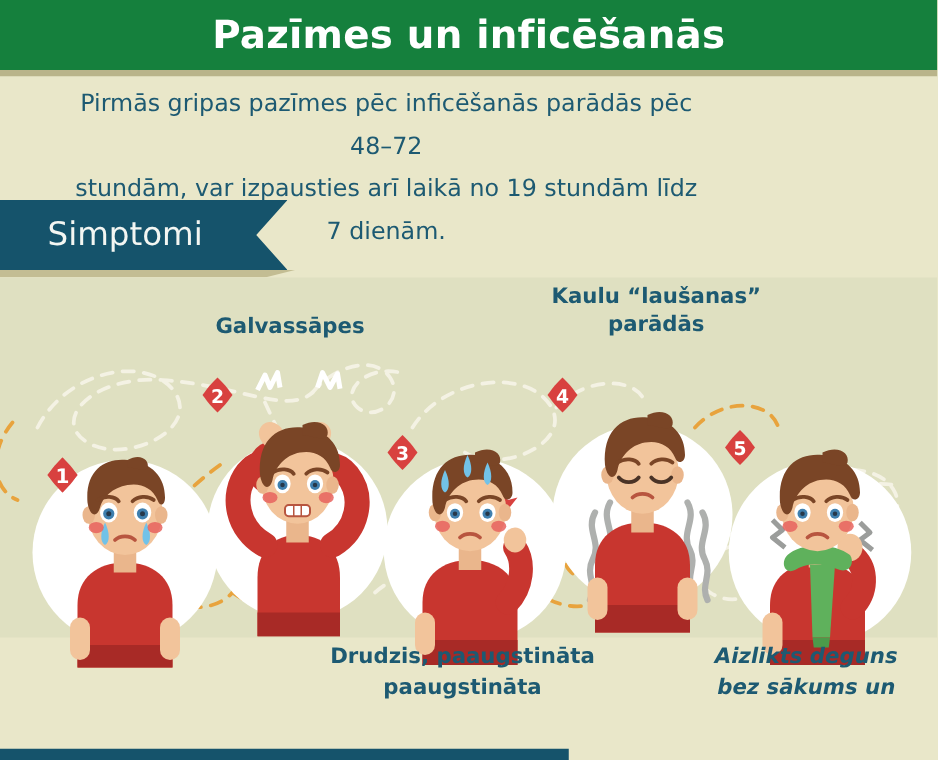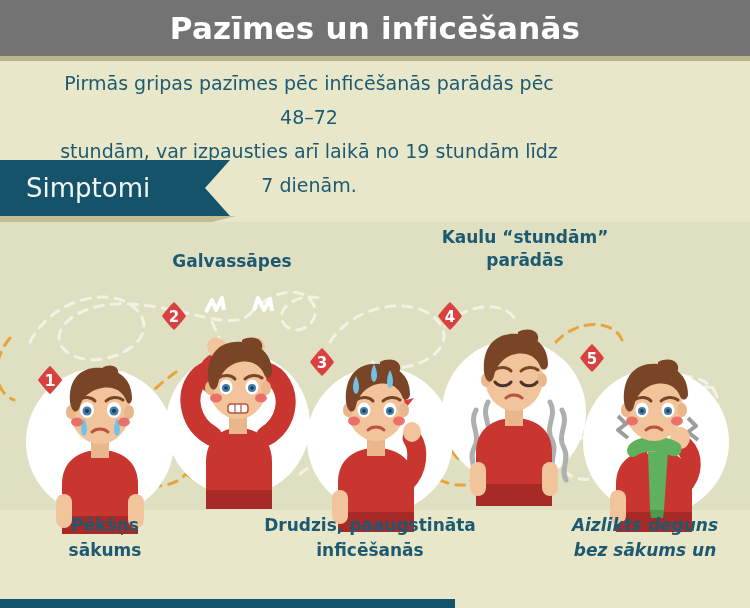--- a/index.html
+++ b/index.html
@@ -8,21 +8,21 @@
     font-family:"DejaVu Sans", sans-serif;
     background:#e9e7c9;
     overflow:hidden;
     position:relative;
   }
   #page{position:relative;width:750px;height:608px;overflow:hidden;background:#e9e7c9;}
 
   
   .header-bar{
     position:absolute;left:0;top:0;width:750px;height:56px;
-    background:#737373;
+    background:#15803d;
     display:flex;align-items:center;justify-content:center;
   }
   .header-shadow{
     position:absolute;left:0;top:56px;width:750px;height:5px;
     background:#b9b48a;
   }
   .header-title{
     color:#ffffff;font-weight:bold;font-size:31px;letter-spacing:.2px;
     font-family:"DejaVu Sans", sans-serif;
     white-space:nowrap;
@@ -47,21 +47,21 @@
     clip-path:polygon(0 0,230px 0,205px 28px,230px 56px,0 56px);
     display:flex;align-items:center;
   }
   .ribbon-shadow{
     position:absolute;left:0;top:56px;width:236px;height:6px;
     background:#c3bd93;
     -webkit-clip-path:polygon(0 0,236px 0,212px 6px,0 6px);
     clip-path:polygon(0 0,236px 0,212px 6px,0 6px);
   }
   .ribbon-label{
-    color:#f3f6f2;font-size:26px;padding-left:26px;font-weight:400;
+    color:#f3f6f2;font-size:26px;padding-left:38px;font-weight:400;
     font-family:"DejaVu Sans", sans-serif;
   }
 
   
   .green-panel{
     position:absolute;left:0;top:222px;width:750px;height:288px;
     background:#dfe0c1;
     overflow:hidden;
   }
   .green-panel svg.deco{position:absolute;left:0;top:0;width:750px;height:288px;}
@@ -379,32 +379,28 @@
           <path d="M30,12 C24,18 24,18 18,26 C24,34 24,34 30,40 C36,34 36,34 42,26 C36,18 36,18 30,12 Z" fill="#d8413f"></path>
           <text x="30" y="32" font-family="DejaVu Sans, sans-serif" font-size="15" font-weight="bold" fill="#ffffff" text-anchor="middle">5</text>
         </g>
       </svg>
     </div>
   </div>
 
   <div class="toplabel" style="left:132px;top:238px;width:200px;margin-top:12px;">Galvassāpes</div>
 
   <div class="toplabel" style="left:400px;top:226px;width:250px;">
-    <span style="display:block;">Kaulu “stundām”</span>
+    <span style="display:block;">Kaulu “laušanas”</span>
     <span style="display:block;">parādās</span>
   </div>
 
-  <div class="caption" style="left:10px;top:513px;width:190px;">
-    <span style="display:block;">Pēkšņs</span>
-    <span style="display:block;">sākums</span>
-  </div>
 
   <div class="caption" style="left:225px;top:513px;width:290px;">
     <span style="display:block;">Drudzis, paaugstināta</span>
-    <span style="display:block;">inficēšanās</span>
+    <span style="display:block;">paaugstināta</span>
   </div>
 
   <div class="caption" style="left:545px;top:513px;width:200px;font-style:italic;">
     <span style="display:block;">Aizlikts deguns</span>
     <span style="display:block;">bez sākums un</span>
   </div>
 
   <div class="bottom-rule"></div>
 </div>
 

